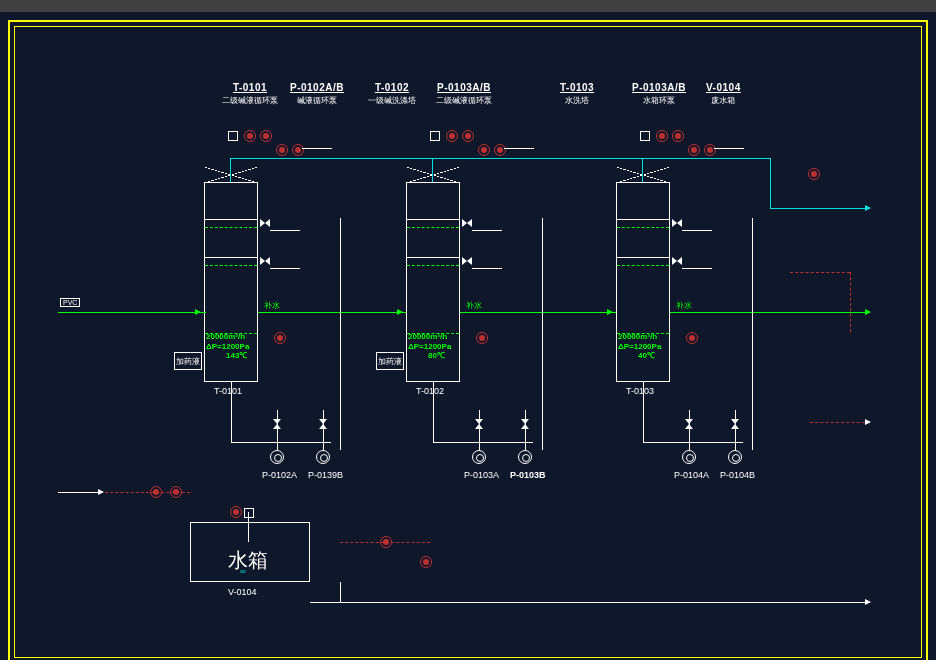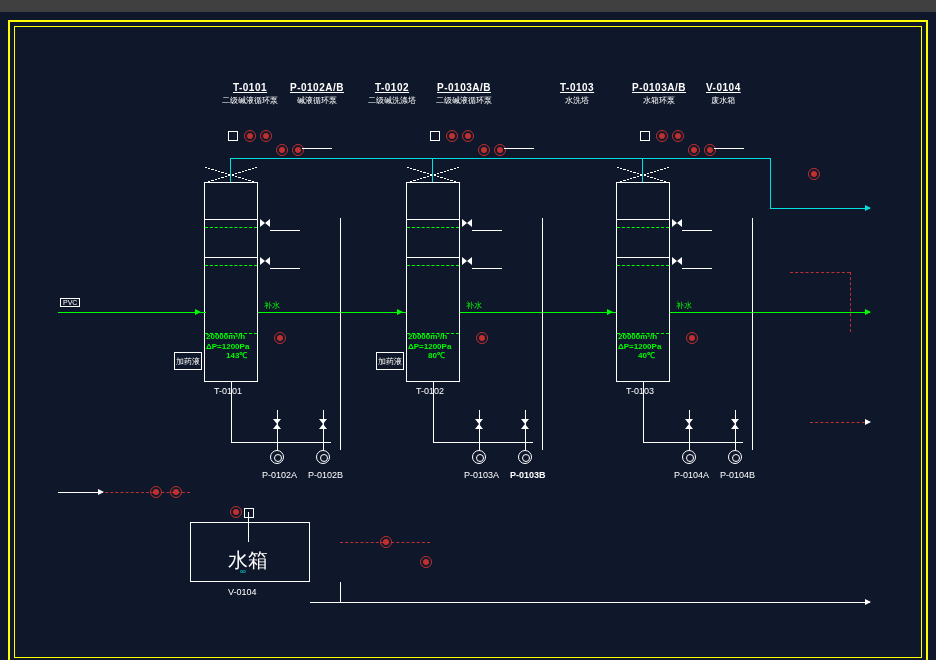--- a/index.html
+++ b/index.html
@@ -56,21 +56,21 @@
       <div class="hdr" style="left: 222px;">
         <div class="t">T-0101</div>
         <div class="s">二级碱液循环泵</div>
       </div>
       <div class="hdr" style="left: 290px;">
         <div class="t">P-0102A/B</div>
         <div class="s">碱液循环泵</div>
       </div>
       <div class="hdr" style="left: 368px;">
         <div class="t">T-0102</div>
-        <div class="s">二级碱洗涤塔</div>
+        <div class="s">一级碱洗涤塔</div>
       </div>
       <div class="hdr" style="left: 436px;">
         <div class="t">P-0103A/B</div>
         <div class="s">二级碱液循环泵</div>
       </div>
       <div class="hdr" style="left: 560px;">
         <div class="t">T-0103</div>
         <div class="s">水洗塔</div>
       </div>
       <div class="hdr" style="left: 632px;">
@@ -186,21 +186,21 @@
       <div class="sq" style="left: 640px; top: 119px;"></div>
       <div class="blanklbl" style="left: 714px; top: 128px;"></div>
     </div>
 
   <div id="pmps">
       <div class="pump" style="left: 270px; top: 438px;"></div>
       <div class="plabel" style="left: 262px; top: 458px; text-align: center;">P-0102A</div>
       <div class="pipe v" style="left: 277px; top: 398px; height: 40px;"></div>
       <div class="valve" style="left: 272px; top: 408px; transform: rotate(90deg);"></div>
       <div class="pump" style="left: 316px; top: 438px;"></div>
-      <div class="plabel" style="left: 308px; top: 458px;">P-0102B</div>
+      <div class="plabel" style="left: 308px; top: 458px;">P-0139B</div>
       <div class="pipe v" style="left: 323px; top: 398px; height: 40px;"></div>
       <div class="valve" style="left: 318px; top: 408px; transform: rotate(90deg);"></div>
       <div class="pipe v" style="left: 340px; top: 206px; height: 232px;"></div>
       <div class="pump" style="left: 472px; top: 438px;"></div>
       <div class="plabel" style="left: 464px; top: 458px;">P-0103A</div>
       <div class="pipe v" style="left: 479px; top: 398px; height: 40px;"></div>
       <div class="valve" style="left: 474px; top: 408px; transform: rotate(90deg);"></div>
       <div class="pump" style="left: 518px; top: 438px;"></div>
       <div class="plabel" style="left: 510px; top: 458px; font-weight: bold;">P-0103B</div>
       <div class="pipe v" style="left: 525px; top: 398px; height: 40px;"></div>

